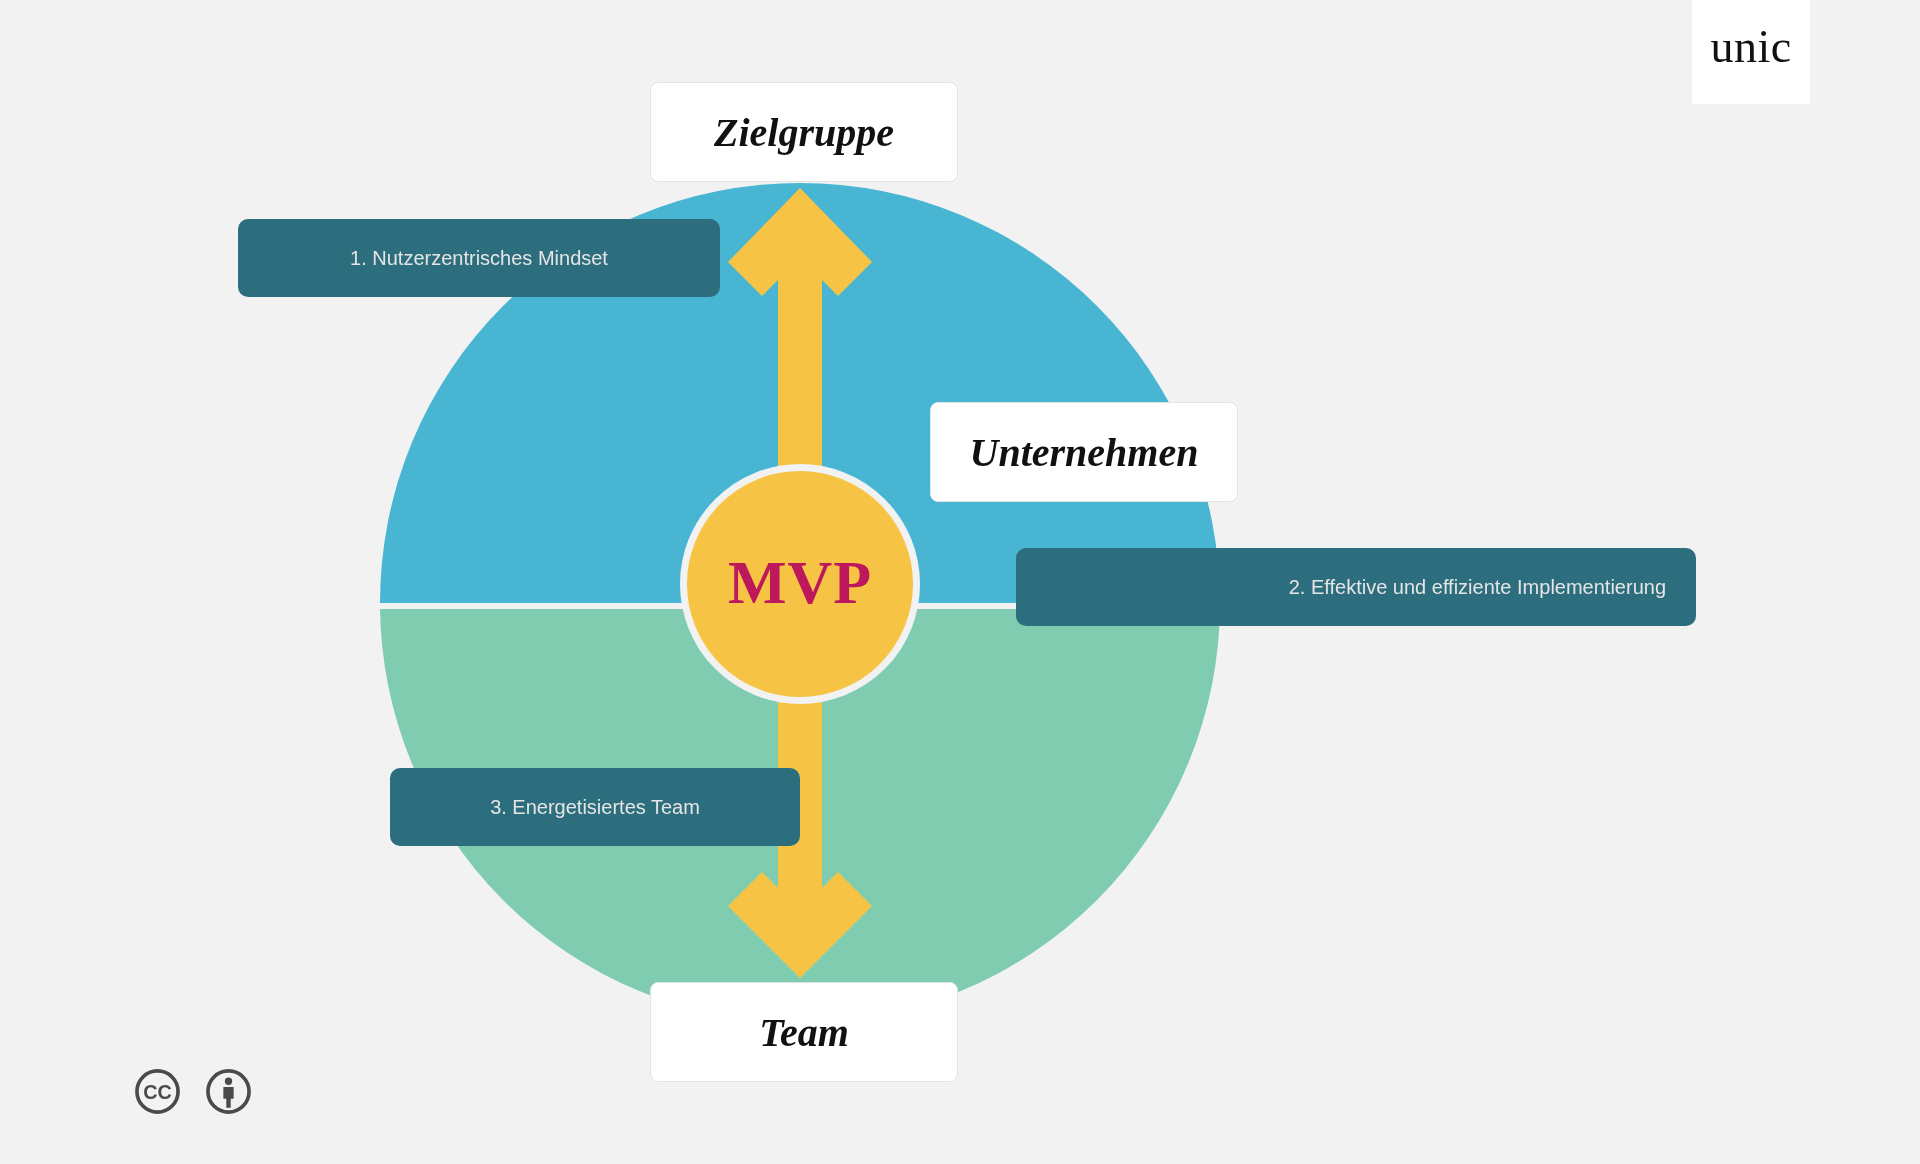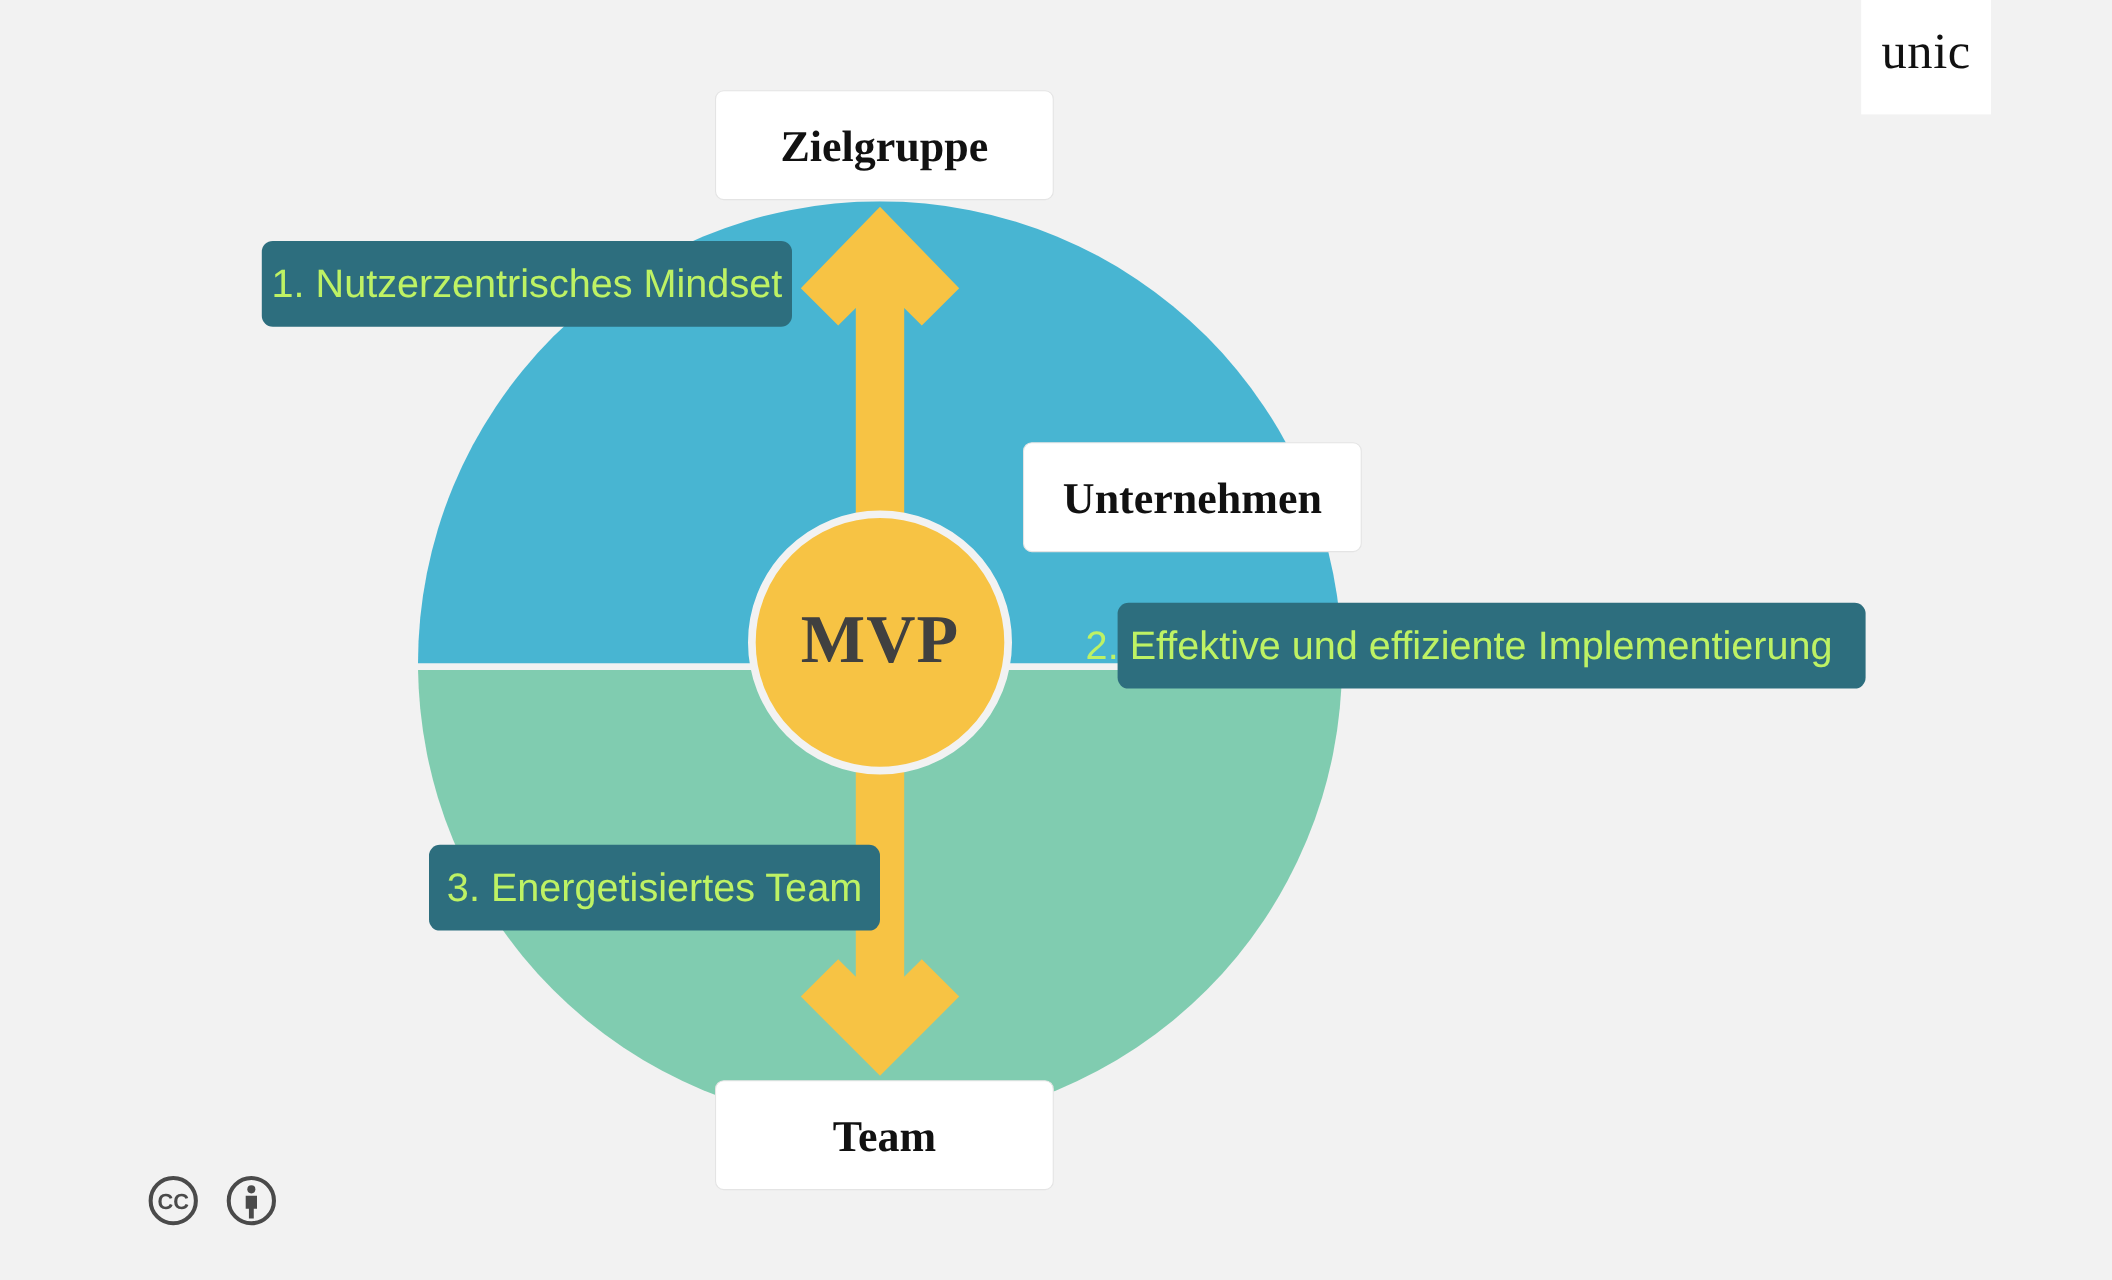--- a/index.html
+++ b/index.html
@@ -102,39 +102,40 @@
     border: 7px solid #f2f2f2;
     box-sizing: border-box;
     display: flex;
     align-items: center;
     justify-content: center;
   }
   .mvp-label {
     font-family: "Liberation Serif", serif;
     font-weight: bold;
     font-size: 62px;
-    color: #404040;
+    color: #be185d;
     letter-spacing: 1px;
     line-height: 1;
     padding-bottom: 4px;
   }
 
   
   .wlabel {
     position: absolute;
     background: #ffffff;
     border: 1px solid #e4e4e4;
     border-radius: 8px;
     display: flex;
     align-items: center;
     justify-content: center;
     font-family: "Liberation Serif", serif;
     font-weight: bold;
     color: #111111;
     box-sizing: border-box;
+    font-style: italic;
   }
   .wlabel-zielgruppe {
     left: 650px;
     top: 82px;
     width: 308px;
     height: 100px;
     font-size: 40px;
   }
   .wlabel-unternehmen {
     left: 930px;
@@ -151,23 +152,23 @@
     font-size: 40px;
   }
 
   
   .badge {
     position: absolute;
     background: #2d6e7e;
     border-radius: 10px;
     display: flex;
     align-items: center;
-    color: #bef264;
+    color: #e5e5e5;
     font-family: "Liberation Sans", sans-serif;
-    font-size: 36px;
+    font-size: 20px;
     box-sizing: border-box;
     padding: 0 30px;
     white-space: nowrap;
   }
   .badge-1 {
     left: 238px;
     top: 219px;
     width: 482px;
     height: 78px;
     justify-content: center;

